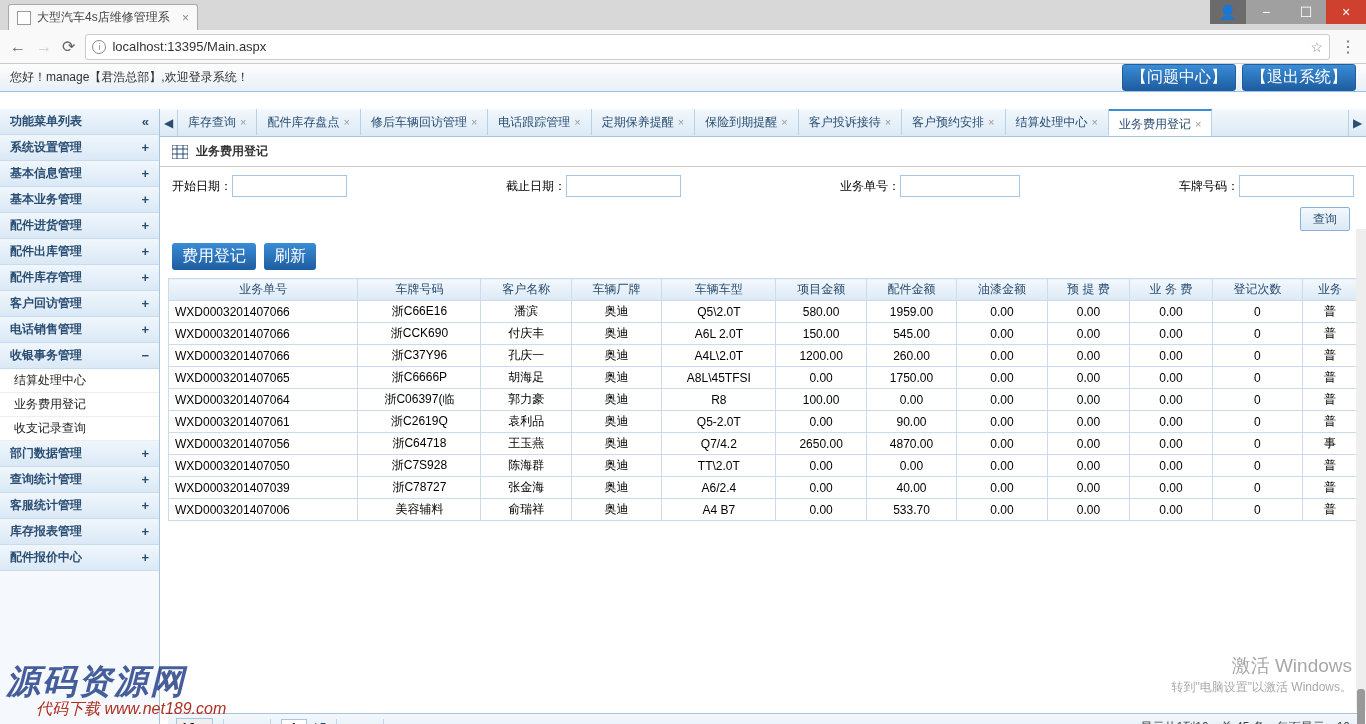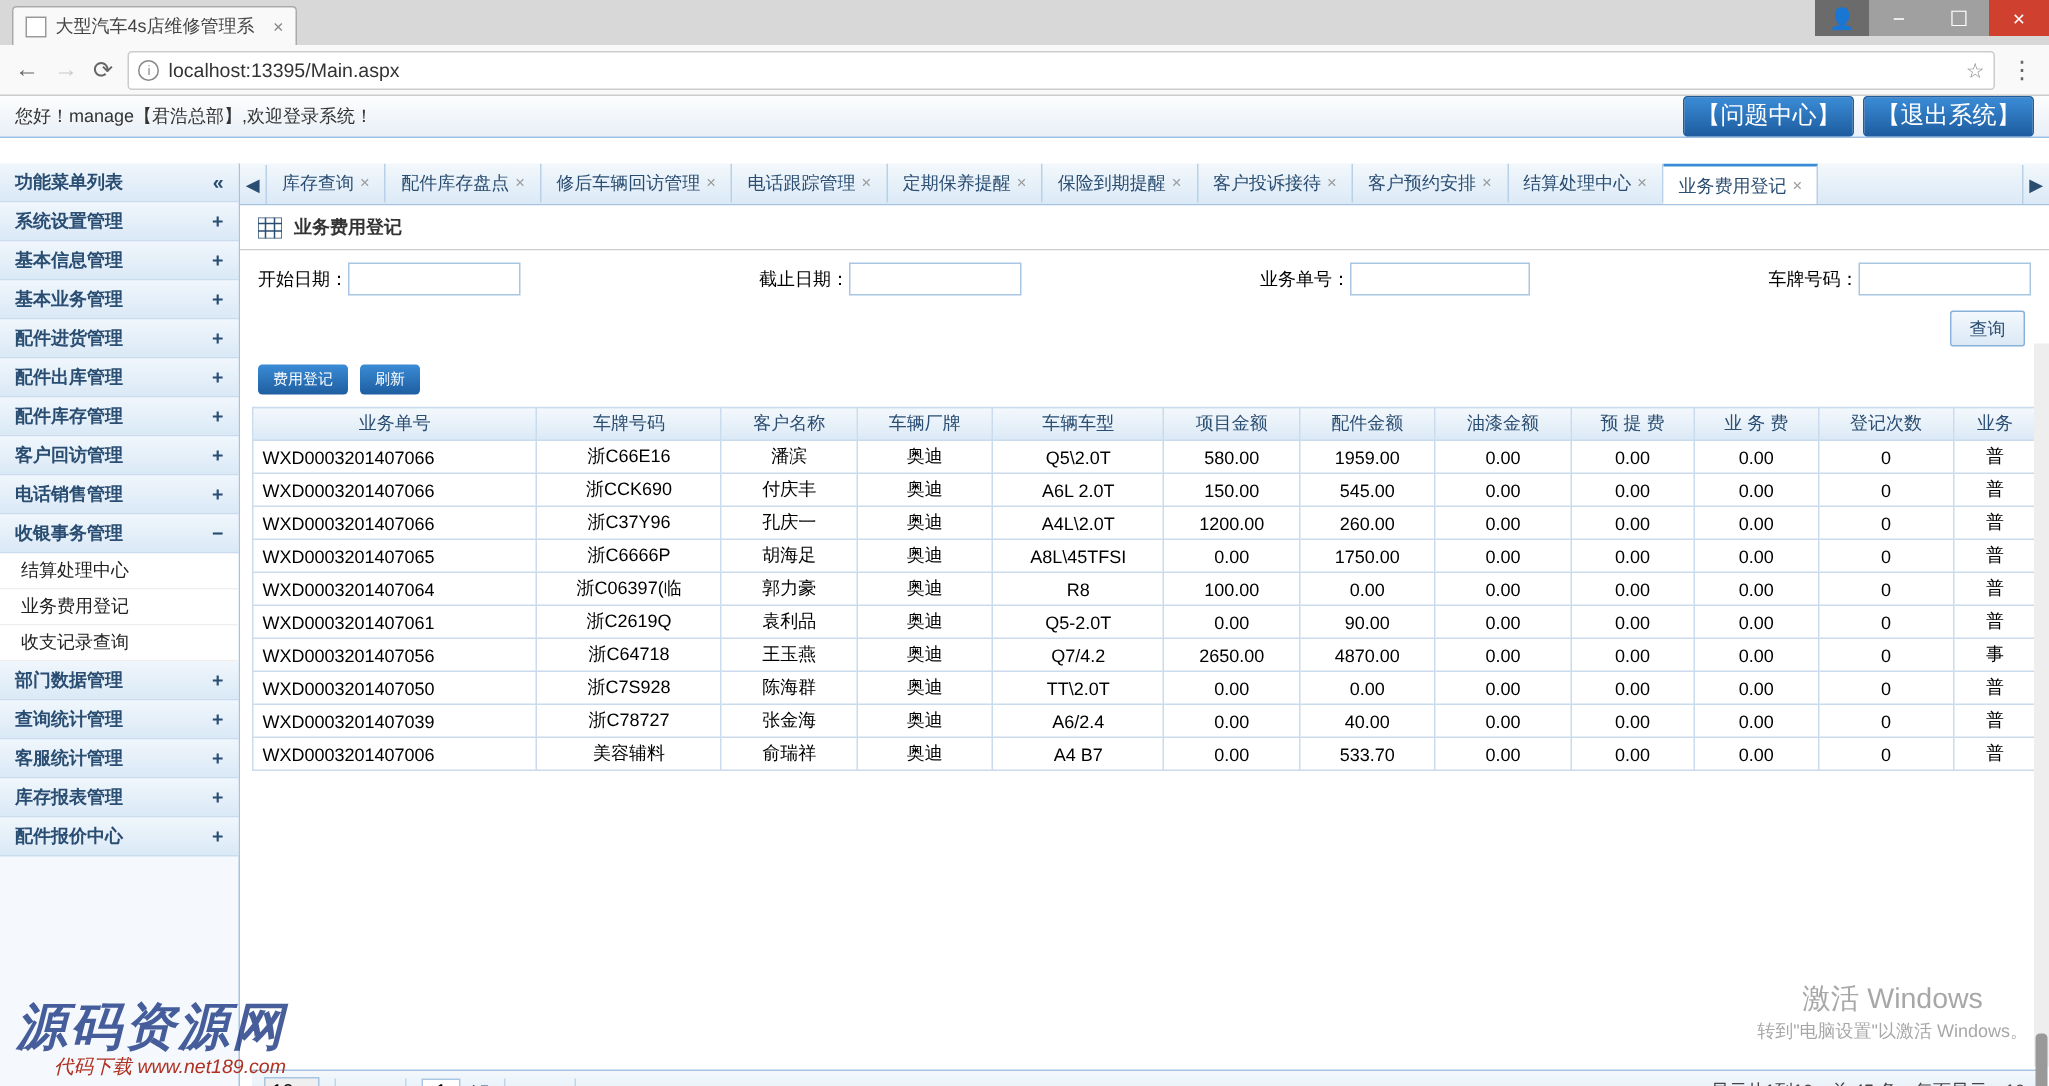--- a/index.html
+++ b/index.html
@@ -49,41 +49,41 @@
 .grid-icon { display: inline-flex; width: 16px; height: 14px; }
 .grid-icon svg { width: 100%; height: 100%; }
 
 .filters { padding: 8px 12px; display: flex; align-items: center; gap: 8px; background: #fff; }
 .filters .group { display: flex; align-items: center; gap: 0; }
 .filters input { width: 115px; height: 22px; border: 1px solid #a8c5e2; padding: 0 4px; }
 .btn { background: linear-gradient(#f3f8fc,#dbe9f6); border: 1px solid #88b0d8; padding: 2px 12px; border-radius: 2px; cursor: pointer; color: #2a4d72; height: 24px; display: flex; align-items: center; }
 .query-row { padding: 2px 16px 8px; display: flex; justify-content: flex-end; background: #fff; }
 
 .action-row { padding: 4px 12px 8px; display: flex; gap: 8px; background: #fff; }
-.action-btn { background: linear-gradient(#3a8cd6,#1e5da0); color: #fff; border: none; padding: 3px 10px; border-radius: 3px; cursor: pointer; font-size: 10px; }
+.action-btn { background: linear-gradient(#3a8cd6,#1e5da0); color: #fff; border: none; padding: 3px 10px; border-radius: 3px; cursor: pointer; font-size: 16px; }
 
 .grid-wrap { flex: 1; overflow: auto; padding: 0 8px; }
 table.grid { border-collapse: collapse; width: 1190px; }
 table.grid th, table.grid td { border: 1px solid #c9dbed; padding: 2px 6px; height: 22px; font-size: 12px; text-align: center; }
 table.grid th { background: linear-gradient(#f3f8fc,#dbe9f6); color: #2a4d72; font-weight: normal; white-space: nowrap; }
 table.grid td { background: #fff; white-space: nowrap; }
 table.grid td.left { text-align: left; }
 
 .pager { height: 28px; border-top: 1px solid #a6c4e0; background: linear-gradient(#f3f8fc,#dbe9f6); display: flex; align-items: center; padding: 0 8px; gap: 6px; color: #2a4d72; margin: 0 8px; }
 .pager .sep { width: 1px; height: 18px; background: #c0d5ea; margin: 0 4px; }
 .pager select { height: 20px; border: 1px solid #a8c5e2; }
 .pager input { width: 26px; height: 18px; border: 1px solid #a8c5e2; text-align: center; }
 .pager .nav { cursor: pointer; color: #2a4d72; }
 .pager .nav.dis { color: #bbb; }
 .pager .info { margin-left: auto; color: #444; }
 
-.watermark { position: absolute; left: 6px; bottom: 4px; pointer-events: none; font-family: "SimHei", sans-serif; text-align: right; }
+.watermark { position: absolute; left: 6px; bottom: 4px; pointer-events: none; font-family: "SimHei", sans-serif; }
 .watermark .big { font-size: 34px; font-weight: 900; color: rgba(10,40,120,0.75); font-style: italic; letter-spacing: 2px; }
-.watermark .small { font-size: 13px; color: #b03020; margin-top: -6px; margin-left: 30px; font-style: italic; }
-.activate { position: absolute; right: 14px; bottom: 28px; text-align: center; color: rgba(120,120,120,0.65); pointer-events: none; }
+.watermark .small { font-size: 16px; color: #b03020; margin-top: -6px; margin-left: 30px; font-style: italic; }
+.activate { position: absolute; right: 14px; bottom: 28px; text-align: right; color: rgba(120,120,120,0.65); pointer-events: none; }
 .activate .t1 { font-size: 19px; }
 .activate .t2 { font-size: 12px; }
 .content-scroll { position: absolute; right: 0; top: 120px; bottom: 30px; width: 10px; background: #eee; }
 .content-scroll .thumb { position: absolute; top: 460px; height: 110px; left: 1px; right: 1px; background: #999; border-radius: 3px; }
 </style>
 </head>
 <body>
 
 <div class="chrome-header">
   <div class="tabbar">

